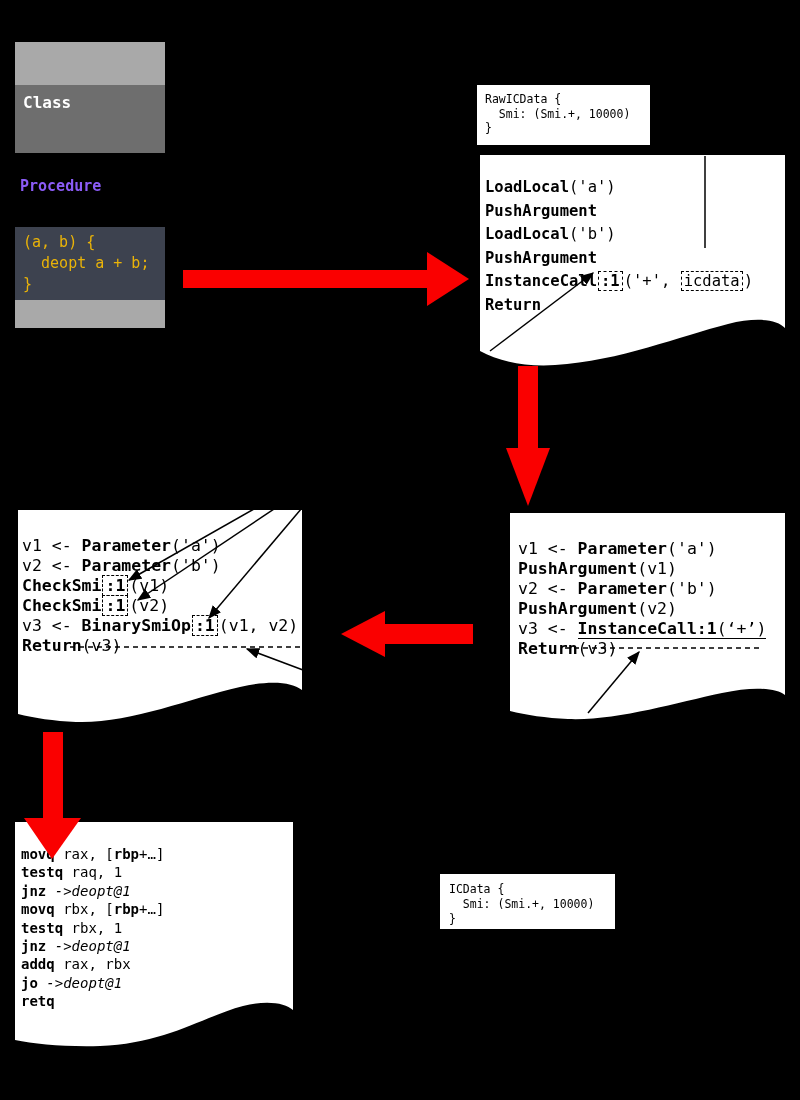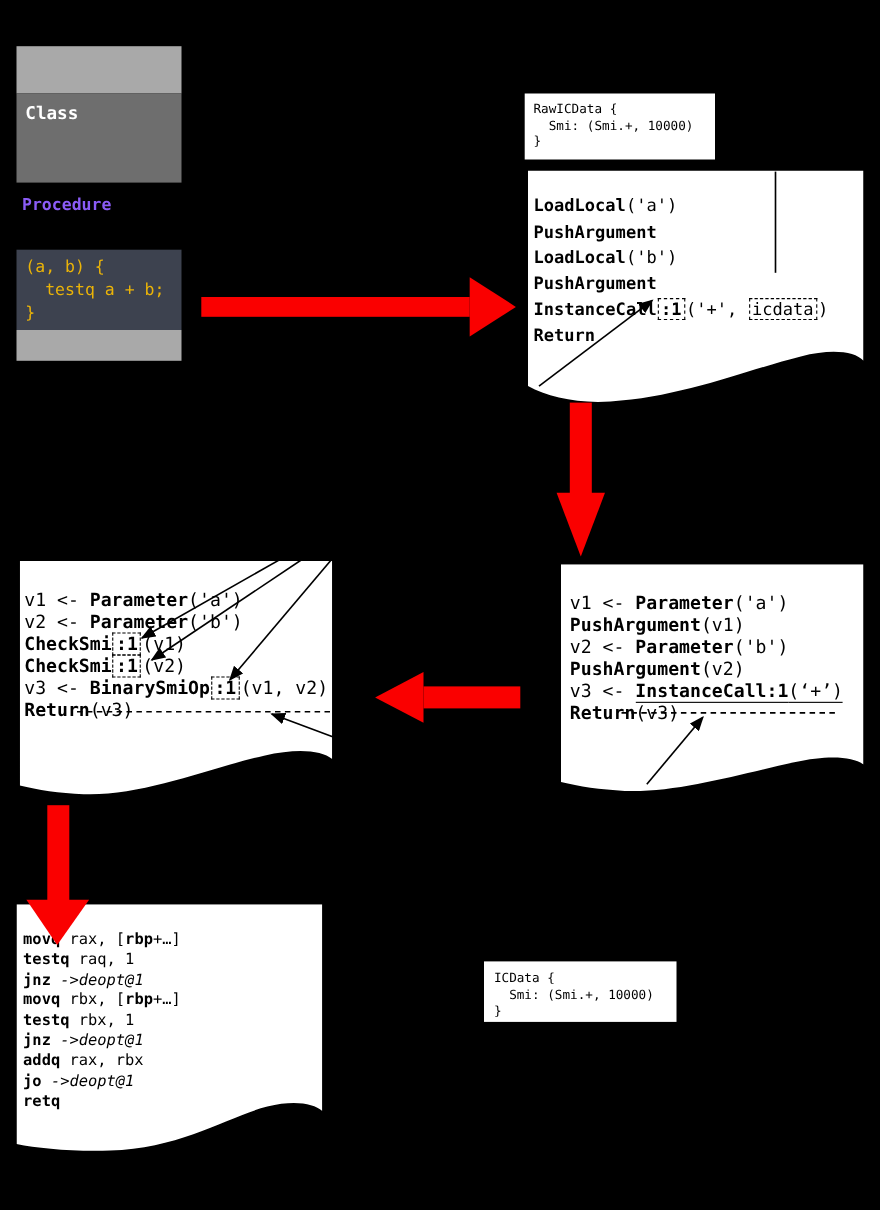--- a/index.html
+++ b/index.html
@@ -1,21 +1,21 @@
 <!DOCTYPE html>
 <html><head>
 <meta charset="utf-8">
 <style>
   html,body{margin:0;padding:0;}
   body{width:800px;height:1100px;background:#000;position:relative;overflow:hidden;
        font-family:"DejaVu Sans Mono","Liberation Mono",monospace;}
   .abs{position:absolute;box-sizing:border-box;}
   
   #library-strip{left:15px;top:42px;width:150px;height:43px;background:#a9a9a9;}
-  #class-box{left:15px;top:85px;width:150px;height:81px;background:#6e6e6e;color:#fff;
+  #class-box{left:15px;top:85px;width:150px;height:68px;background:#6e6e6e;color:#fff;
              font-weight:bold;font-size:16px;padding:8px 0 0 8px;}
   #procedure-label{left:20px;top:177px;color:#8b5cf6;font-weight:bold;font-size:15px;}
   #function-node-box{left:15px;top:227px;width:150px;}
   #fn-header{height:33px;background:#6b80aa;color:#fff;font-weight:bold;font-size:15px;
              padding:7px 0 0 8px;box-sizing:border-box;}
   #fn-body{height:73px;background:#3d424f;color:#eab308;font-size:15px;line-height:21px;
            padding:5px 0 0 8px;box-sizing:border-box;}
   #fn-footer{height:28px;background:#a9a9a9;}
   
   .databox{background:#fff;color:#000;font-size:11.5px;line-height:14.5px;white-space:pre;}
@@ -46,21 +46,21 @@
 <body>
 
 <div class="abs" id="library-strip"></div>
 <div class="abs" id="class-box">
   <span>Class</span>
 </div>
 <div class="abs" id="procedure-label">Procedure</div>
 <div class="abs" id="function-node-box">
   <div id="fn-body">
       <div class="cl">(a, b) {</div>
-      <div class="cl">  testq a + b;</div>
+      <div class="cl">  deopt a + b;</div>
       <div class="cl">}</div>
     </div>
   <div id="fn-footer"></div>
 </div>
 
 <div class="abs databox" id="raw-icdata-box"><div class="cl">RawICData {</div><div class="cl">  Smi: (Smi.+, 10000)</div><div class="cl">}</div></div>
 
 <div class="abs doc" id="bytecode-document">
   <svg class="shape" width="305" height="212" viewBox="0 0 305 212">
     <path d="M0,0 H305 V173 C297,164 275,162 248,169 C200,181 140,206 75,210 C45,212 18,206 0,196 Z" fill="#ffffff"></path>

